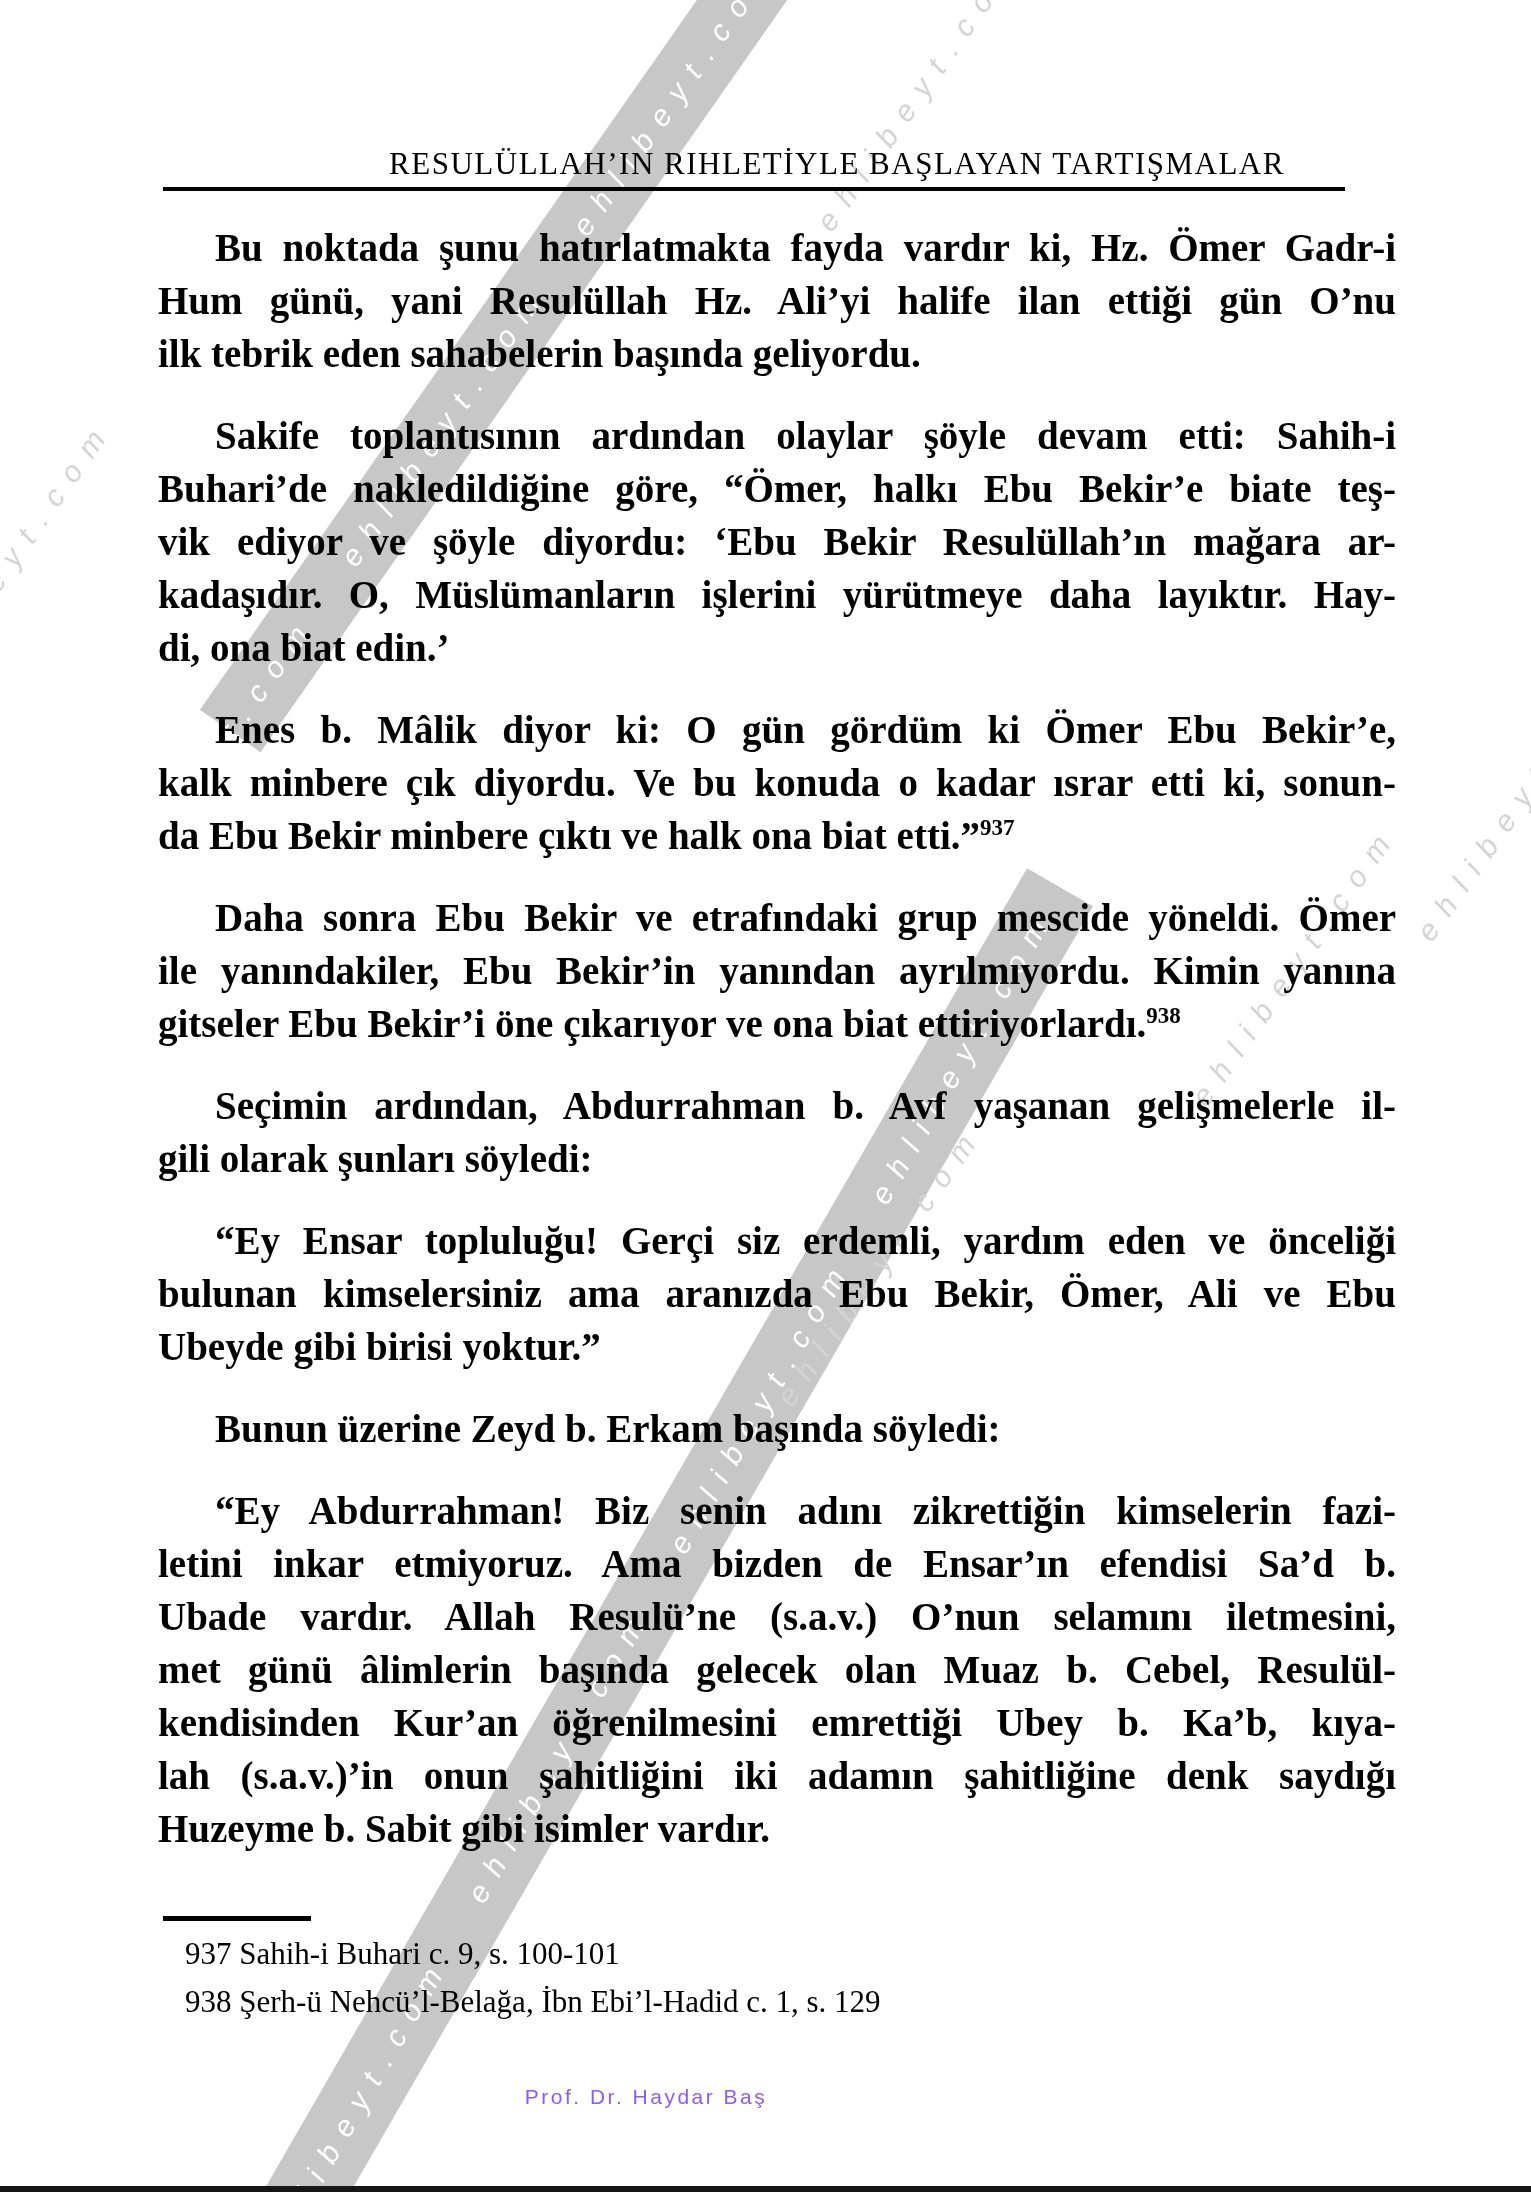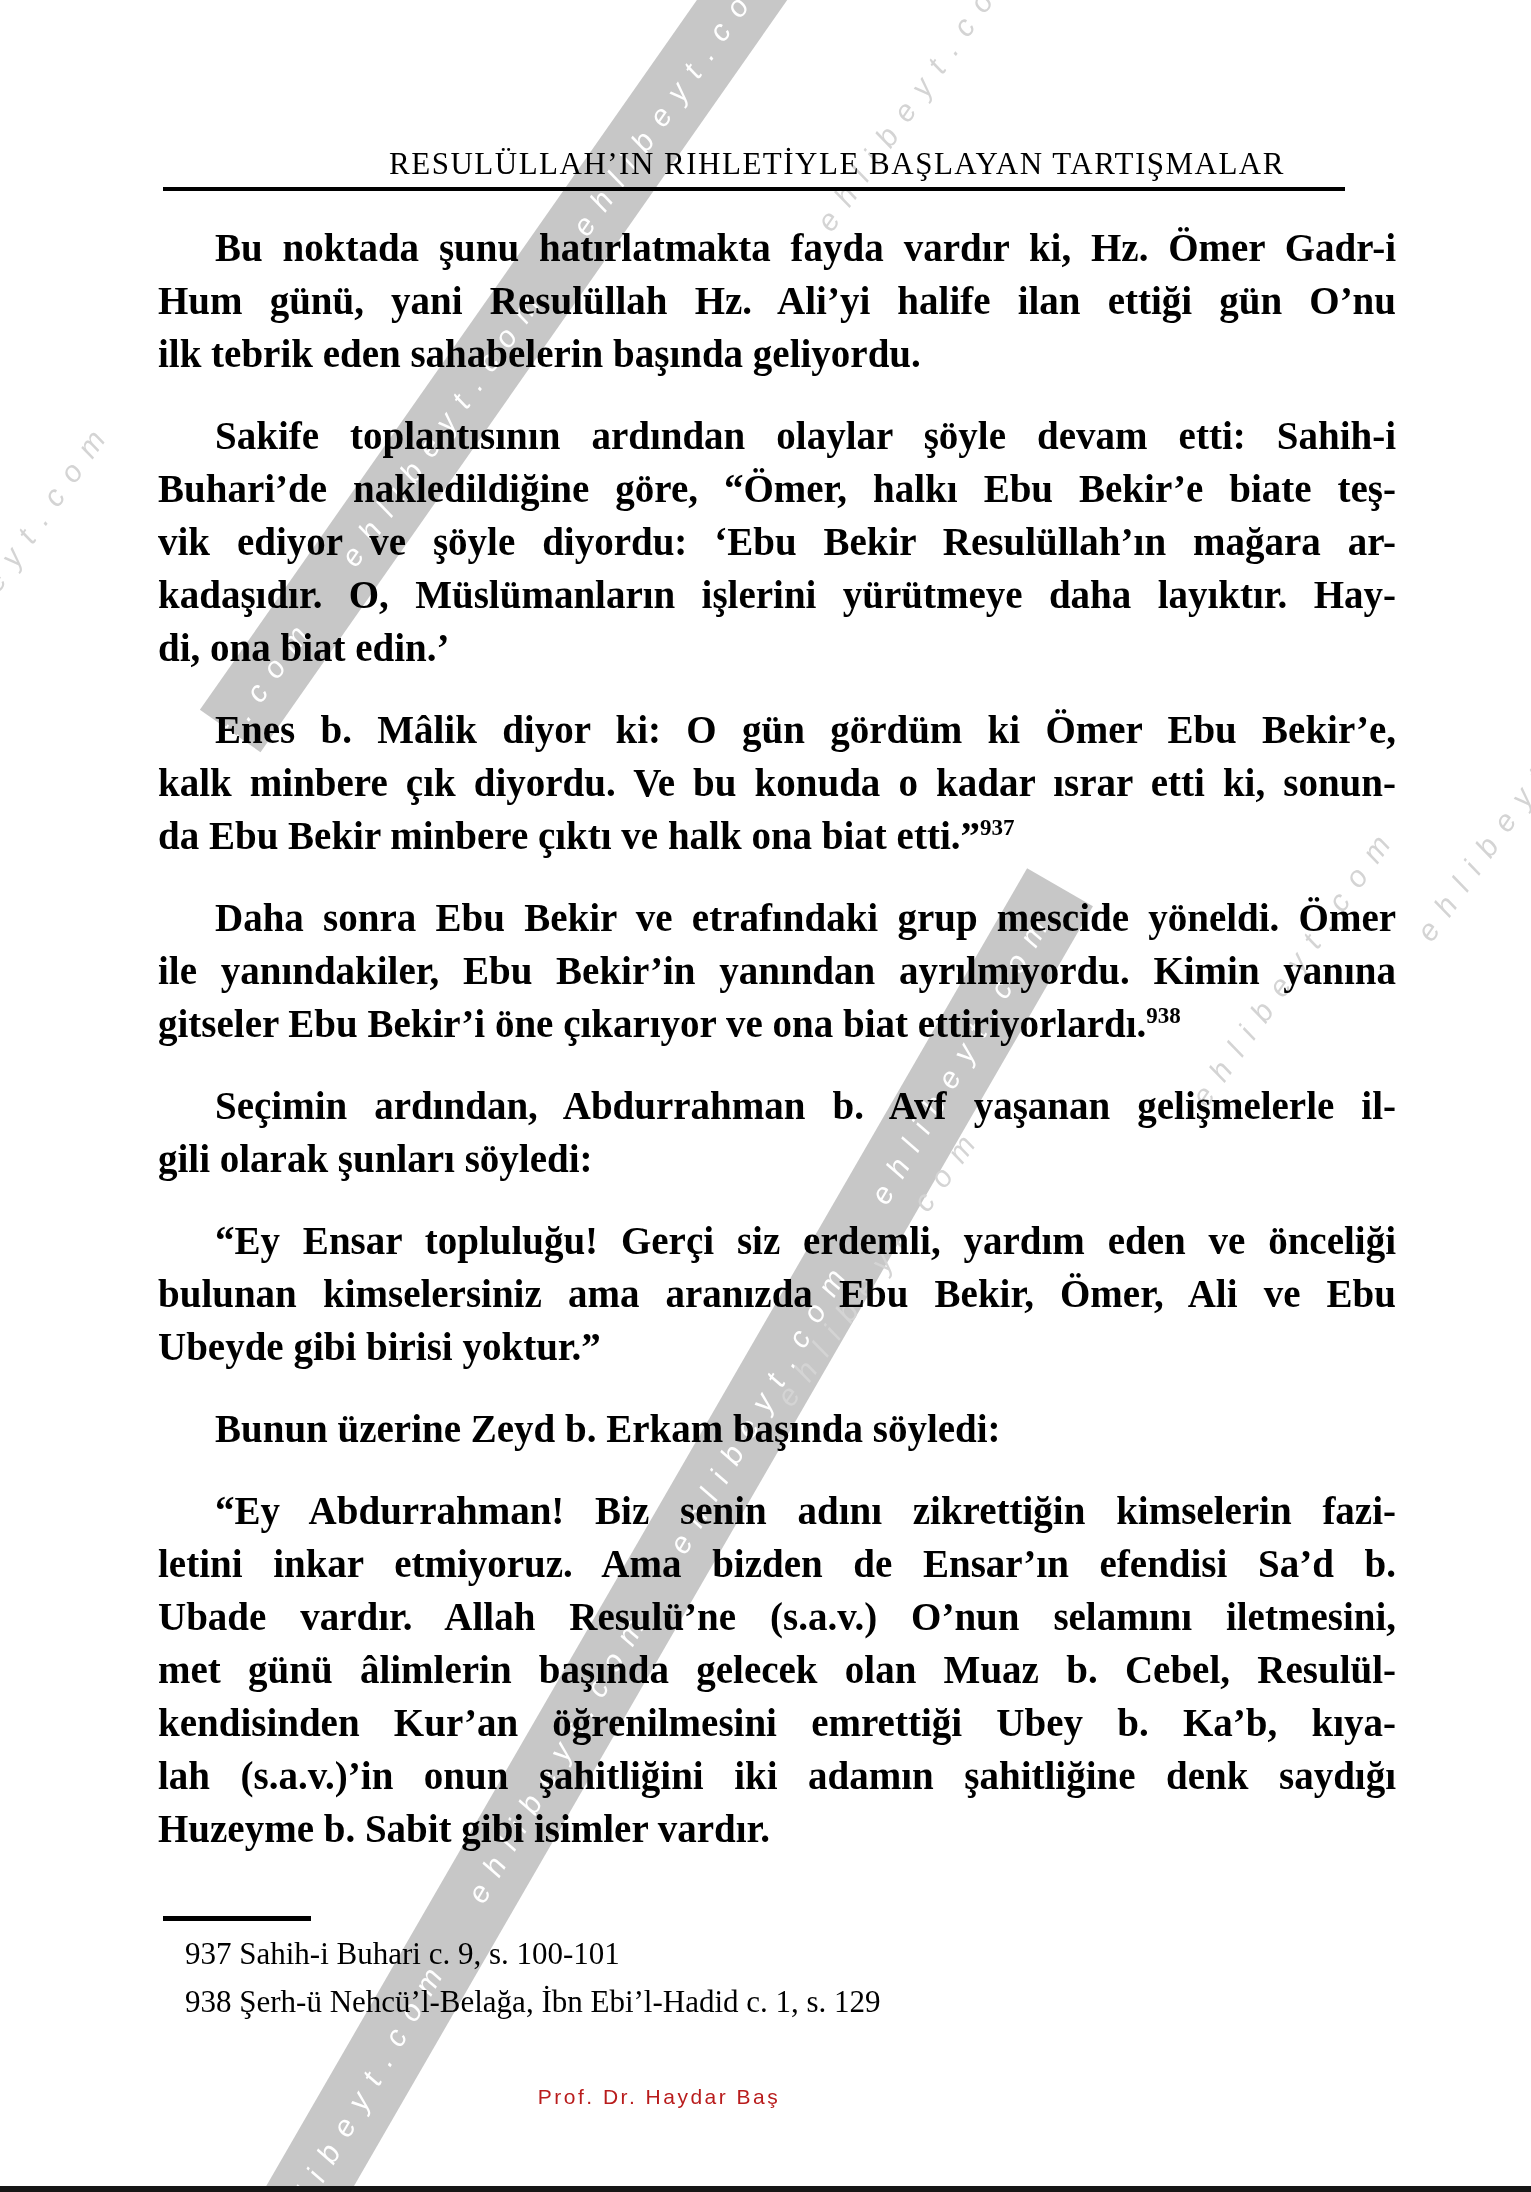--- a/index.html
+++ b/index.html
@@ -55,24 +55,24 @@
   sup.fnref{font-size:23px;line-height:0;vertical-align:super;letter-spacing:0;}
   #footnote-rule{
     position:absolute;left:163px;top:1916px;width:148px;height:5px;
     background:#000;
   }
   #footnotes{
     position:absolute;left:158px;top:1930px;width:1238px;
     font-size:31px;line-height:48px;margin-left:27px;
   }
   #page-footer{
-    position:absolute;left:309px;top:2085px;width:700px;
+    position:absolute;left:296px;top:2085px;width:700px;
     text-align:center;
     font-family:"Liberation Sans","DejaVu Sans",sans-serif;
-    font-size:21px;letter-spacing:2.5px;color:#b91c1c;
+    font-size:21px;letter-spacing:2.5px;color:#8b5cf6;
   }
   #bottom-bar{
     position:absolute;left:0;top:2186px;width:1531px;height:6px;
     background:#161616;z-index:2;
   }
 </style>
 </head>
 <body>
 
 <div id="page">

